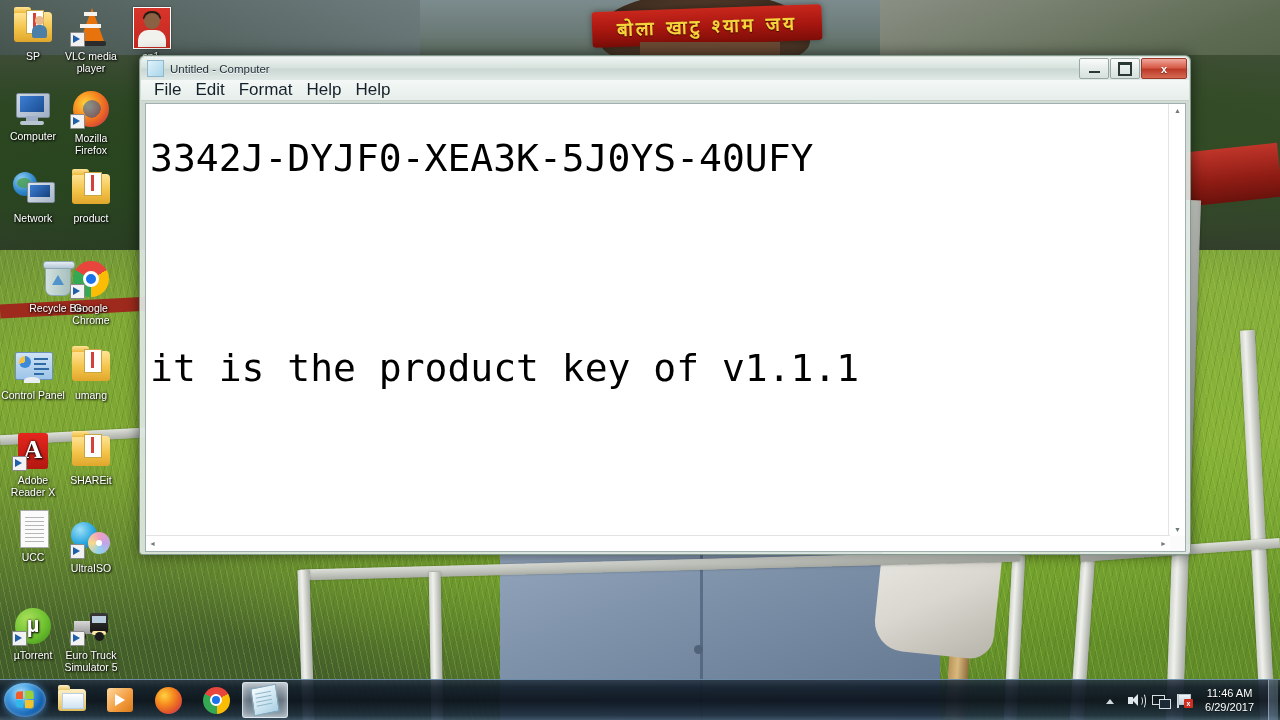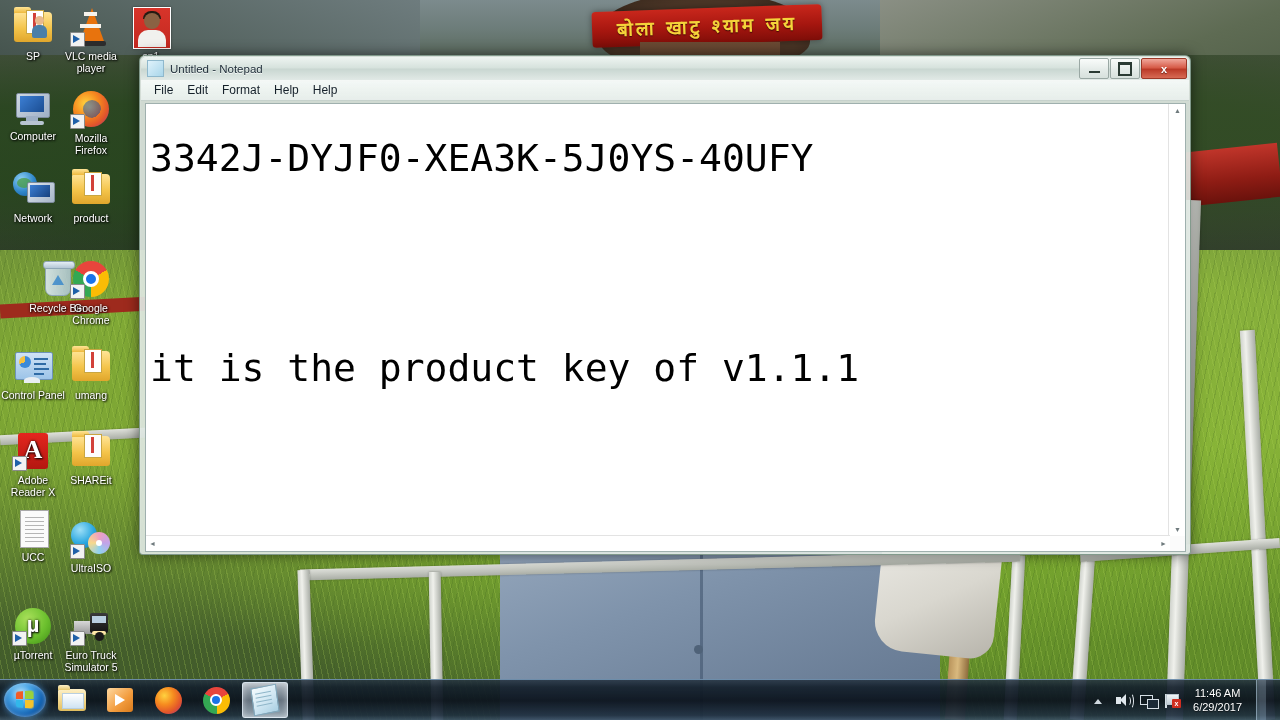--- a/index.html
+++ b/index.html
@@ -342,21 +342,21 @@
   .wbtn .max-glyph { width: 10px; height: 9px; border: 2px solid #2a3a33; border-top-width: 3px; }
 
   #menubar {
     height: 20px;
     background: linear-gradient(180deg, rgba(246,250,248,.95), rgba(232,239,236,.93));
     display: flex; align-items: center;
     padding-left: 6px;
     border-bottom: 1px solid rgba(160,178,170,.55);
   }
   .menu-item {
-    font-size: 12px; color: #15202a;
+    font-size: 17px; color: #15202a;
     padding: 1px 7px;
     cursor: default;
   }
 
   #np-body {
     position: relative;
     margin: 2px 3px 0 4px;
     height: 449px;
     background: #ffffff;
     border: 1px solid #9fb0ae;
@@ -454,21 +454,21 @@
     background:#1a73e8;border:2.5px solid #fff;box-sizing:border-box;}
   
   .tbi-np { position:relative; width:24px;height:26px;
     background: linear-gradient(150deg,#f4fbfe 0%, #cfe6f2 55%, #a9cfe2 100%);
     border:1px solid #7fa8bd; transform: rotate(-8deg) skewY(-3deg); }
   .tbi-np .l{position:absolute;left:3px;width:16px;height:1px;background:#8fb6c9;}
 
   #tray {
     margin-left: auto;
     display: flex; align-items: center; gap: 8px;
-    padding-right: 14px; height: 28px;
+    padding-right: 2px; height: 28px;
   }
   .tray-icon { width: 17px; height: 17px; position: relative; cursor: default; }
   .tray-up::after {
     content:""; position:absolute; left:4px; top:7px; width:0;height:0;
     border-left:4px solid transparent; border-right:4px solid transparent; border-bottom:5px solid #cfd8de;
   }
   .tray-vol .spk {
     position:absolute; left:1px; top:5px; width:5px;height:7px; background:#e0e7ec;
   }
   .tray-vol .cone {
@@ -728,21 +728,21 @@
       </div>
       <span class="lbl">Euro Truck Simulator 5</span>
     </div>
 
   </div>
 
   <div id="notepad">
 
     <div id="titlebar">
       <div id="np-icon"></div>
-      <div id="np-title">Untitled - Notepad</div>
+      <div id="np-title">Untitled - Computer</div>
 
       <div id="win-buttons">
         <div class="wbtn">
           <span class="min-glyph"></span>
         </div>
         <div class="wbtn">
           <span class="max-glyph"></span>
         </div>
         <div class="wbtn close">x</div>
       </div>

